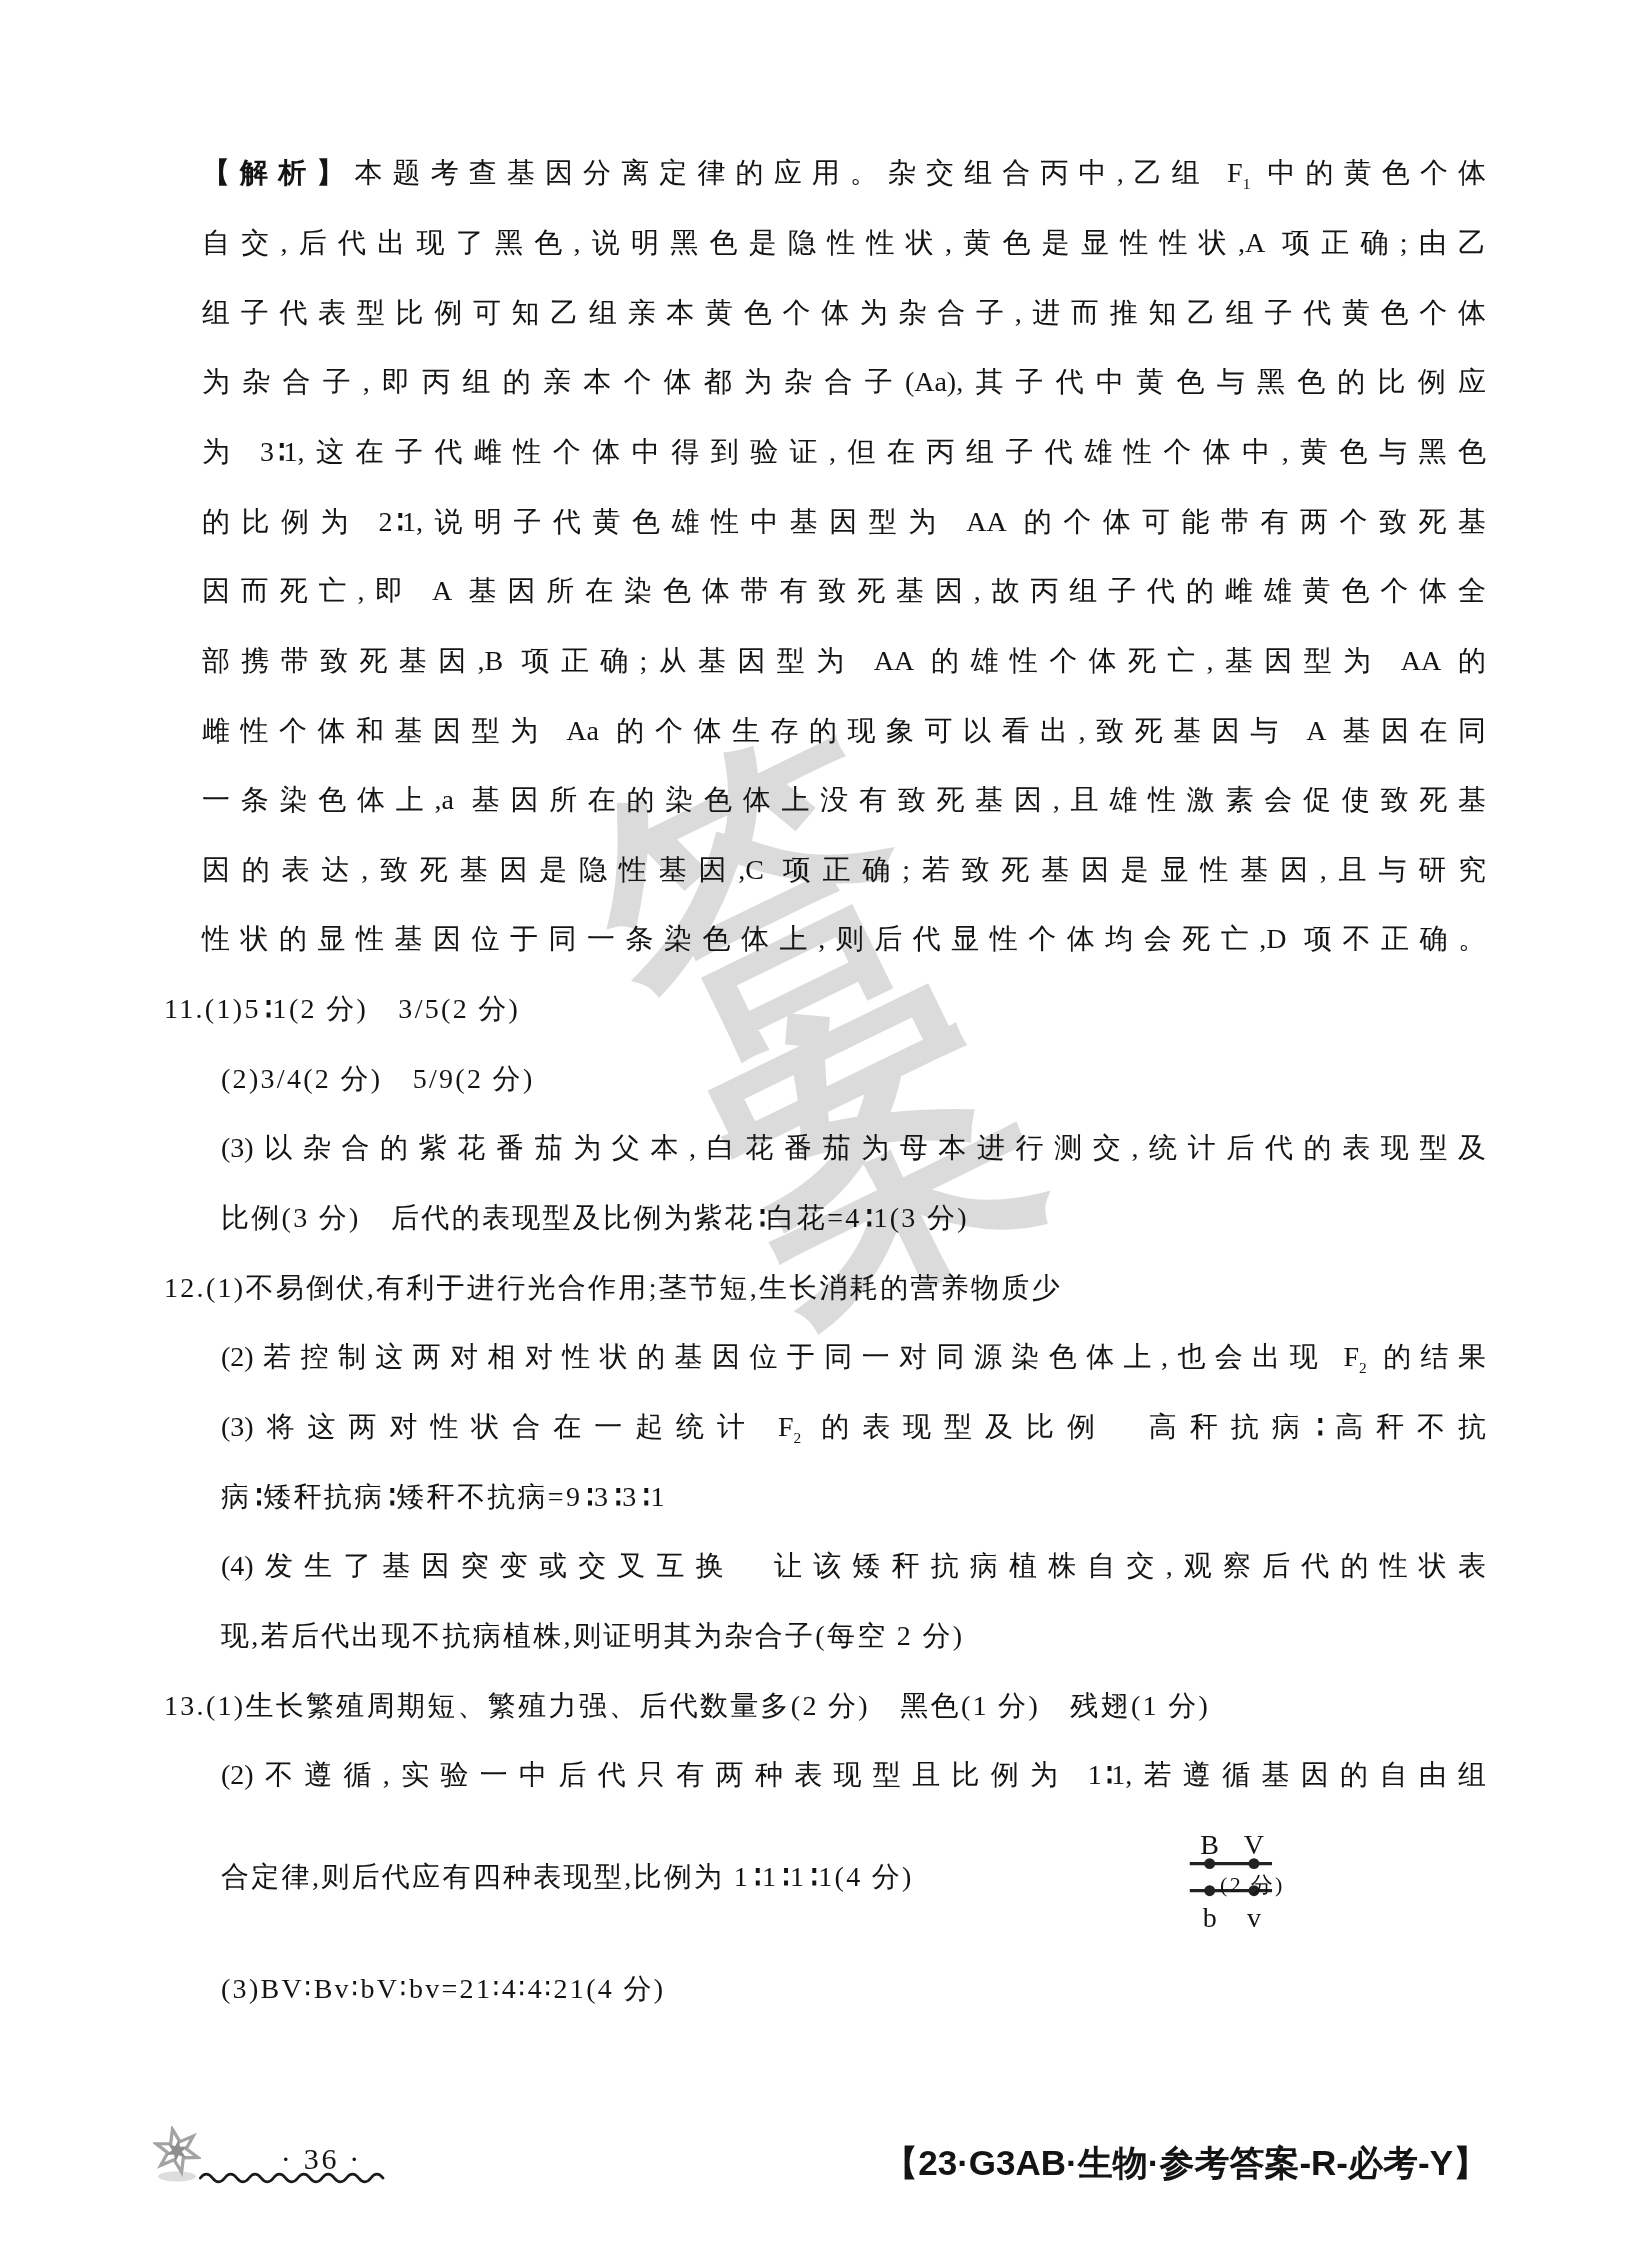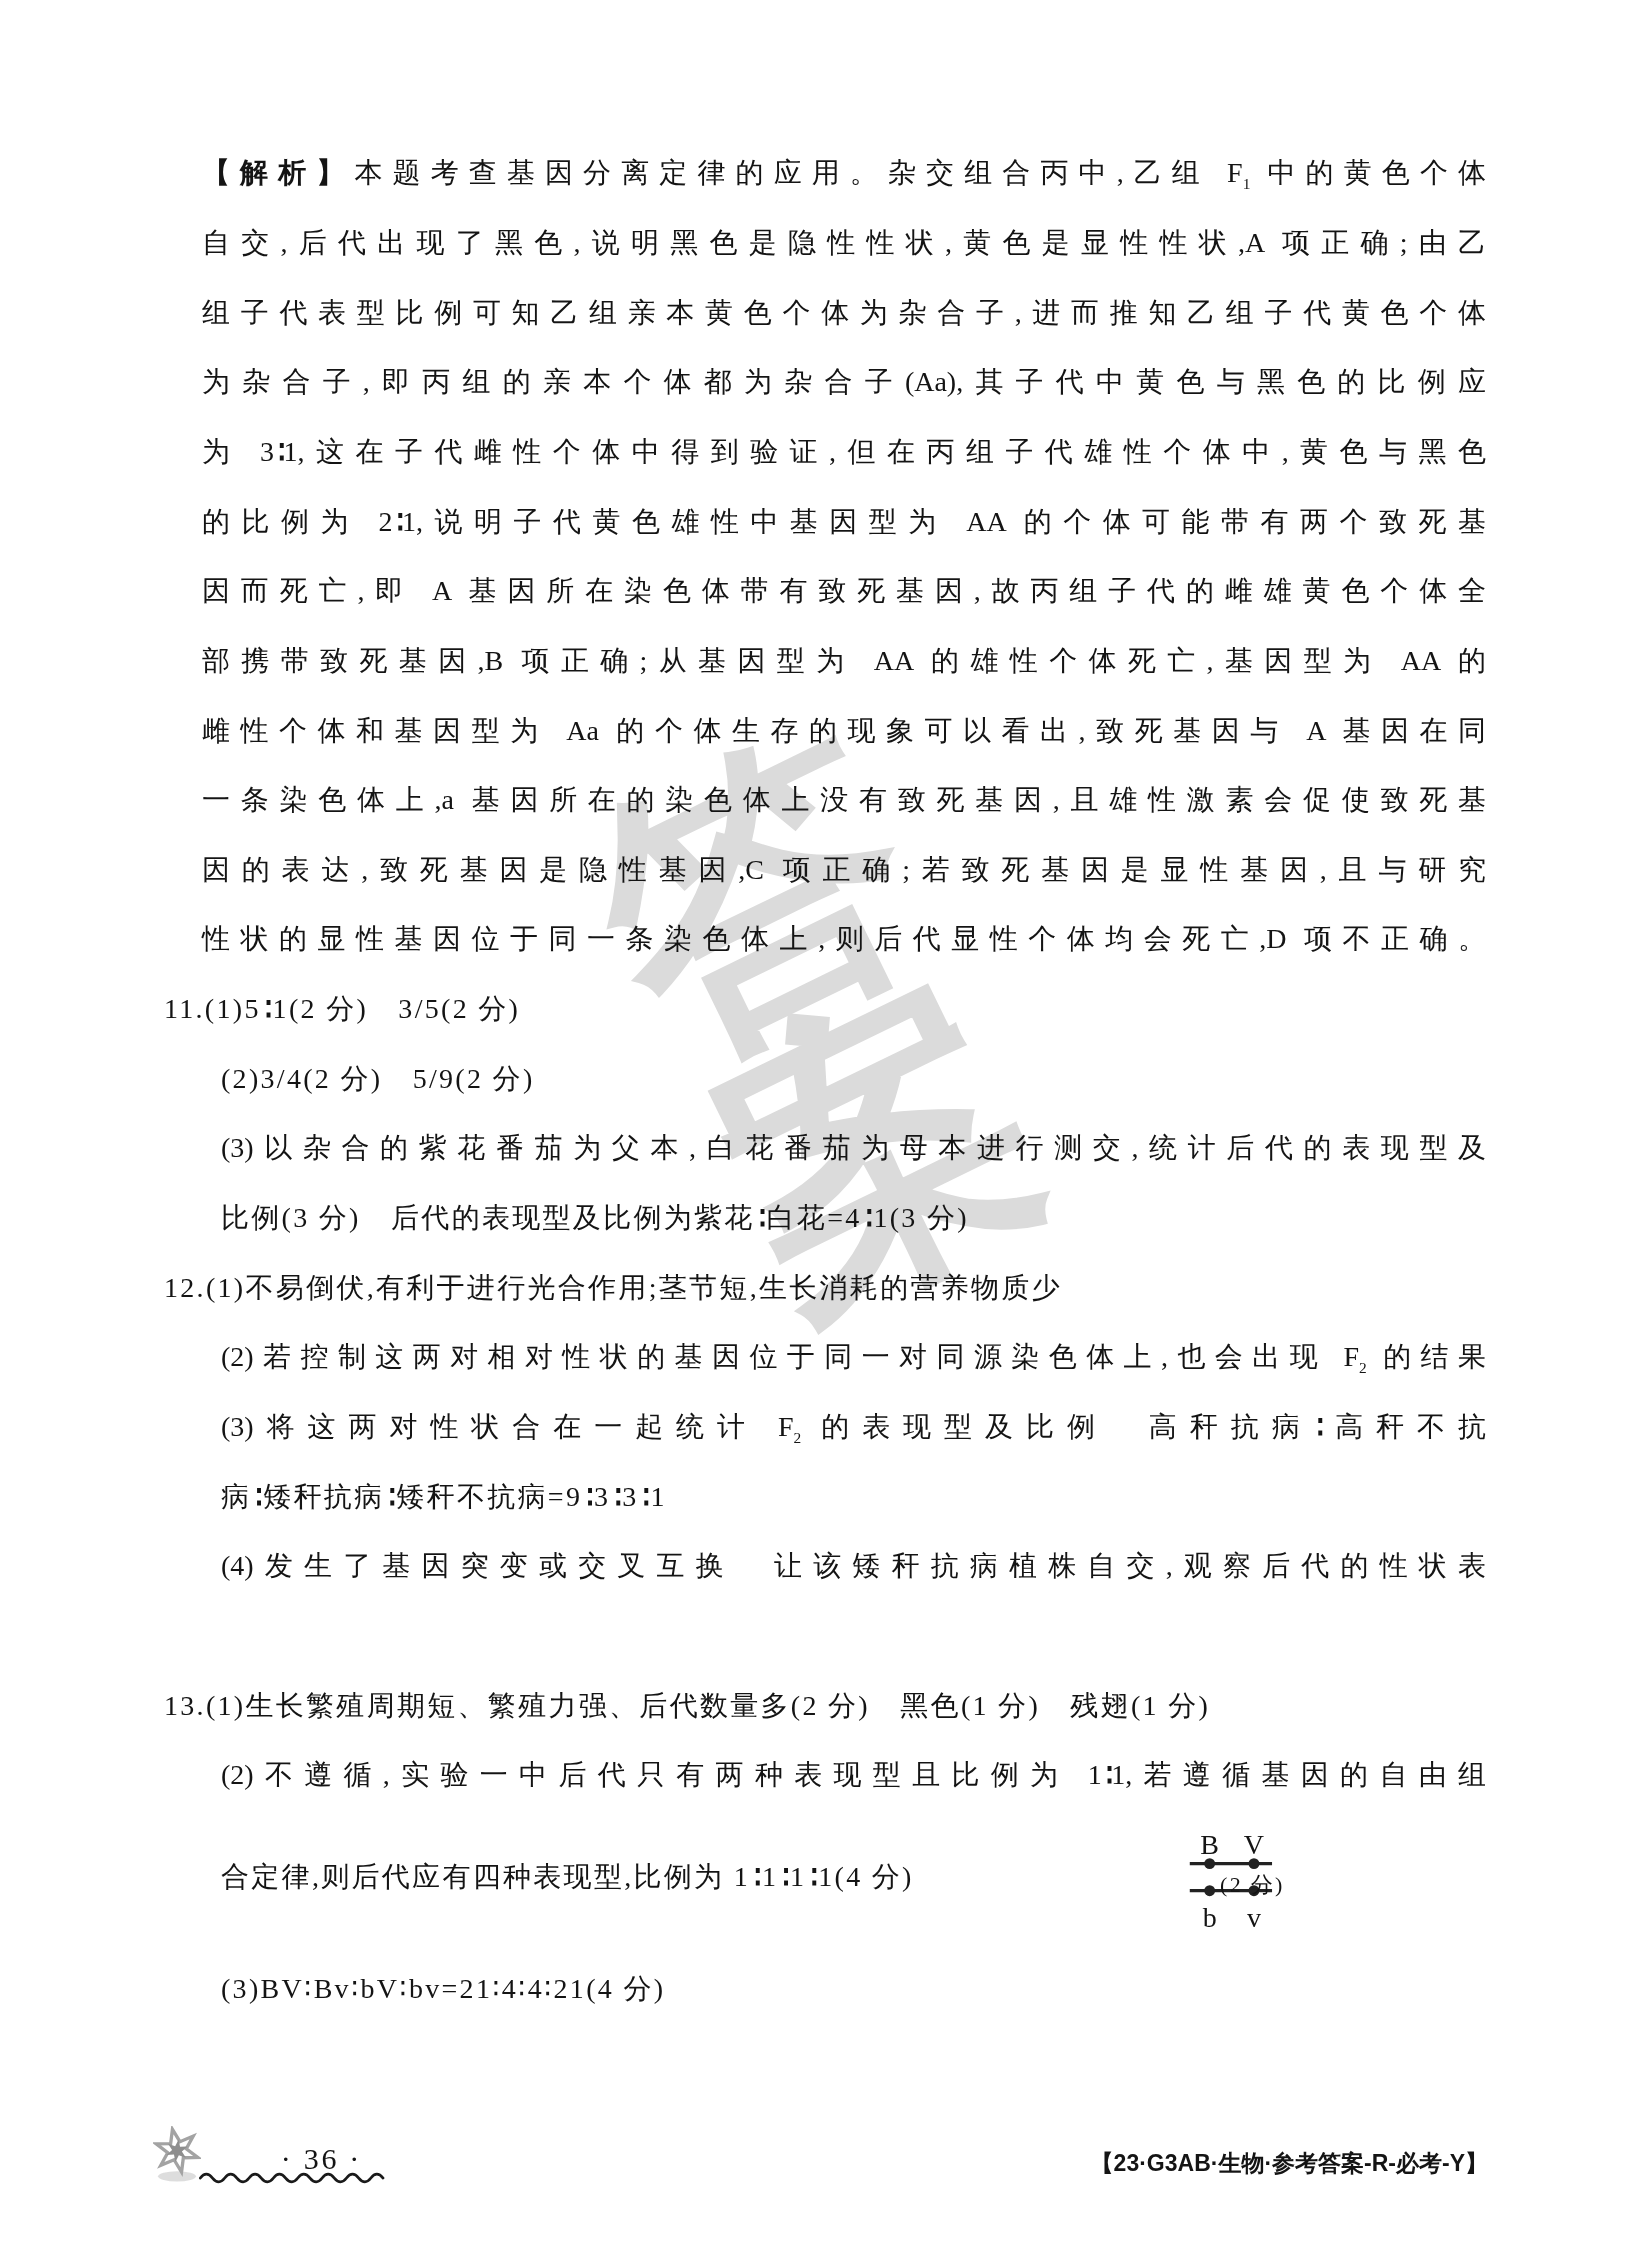--- a/index.html
+++ b/index.html
@@ -23,21 +23,21 @@
   }
   .line.j{white-space:normal;text-align:justify;text-align-last:justify;text-justify:inter-character;letter-spacing:0;}
   .para{left:202px;width:1284px;}
   .item{left:164px;width:1322px;}
   .sub{left:221px;width:1265px;}
   b.hdr{font-family:"Liberation Sans","DejaVu Sans",sans-serif;font-weight:700;}
   sub{font-size:55%;line-height:0;}
   .abs{position:absolute;z-index:2;}
   #diagram-score{left:1220px;top:1850px;height:70px;line-height:70px;font-size:22px;letter-spacing:2.3px;}
   #page-number{left:226px;top:2136px;width:136px;text-align:right;font-size:30px;line-height:45px;letter-spacing:2.7px;}
-  #edition{left:678px;top:2142px;width:810px;text-align:right;font-size:23px;line-height:42px;font-weight:700;
+  #edition{left:678px;top:2142px;width:810px;text-align:right;font-size:35px;line-height:42px;font-weight:700;
     font-family:"Liberation Sans","DejaVu Sans",sans-serif;}
   svg{position:absolute;z-index:2;}
   #linkage-svg{left:1176px;top:1822px;}
   #star-svg{left:153px;top:2126px;}
   #wave-svg{left:199px;top:2169px;}
   .svg-label{font-family:"Liberation Serif","DejaVu Serif",serif;}
 </style>
 </head>
 <body>
 
@@ -63,20 +63,21 @@
       <div class="line para j" style="top: 904px;">性状的显性基因位于同一条染色体上,则后代显性个体均会死亡,D 项不正确。</div>
       <div class="line item" style="top: 974px;">11.(1)5∶1(2 分)　3/5(2 分)</div>
       <div class="line sub" style="top: 1044px;">(2)3/4(2 分)　5/9(2 分)</div>
       <div class="line sub j" style="top: 1113px;">(3)以杂合的紫花番茄为父本,白花番茄为母本进行测交,统计后代的表现型及</div>
       <div class="line sub" style="top: 1183px;">比例(3 分)　后代的表现型及比例为紫花∶白花=4∶1(3 分)</div>
       <div class="line item" style="top: 1253px;">12.(1)不易倒伏,有利于进行光合作用;茎节短,生长消耗的营养物质少</div>
       <div class="line sub j" style="top: 1322px;">(2)若控制这两对相对性状的基因位于同一对同源染色体上,也会出现 F<sub>2</sub> 的结果</div>
       <div class="line sub j" style="top: 1392px;">(3)将这两对性状合在一起统计 F<sub>2</sub> 的表现型及比例　高秆抗病∶高秆不抗</div>
       <div class="line sub" style="top: 1462px;">病∶矮秆抗病∶矮秆不抗病=9∶3∶3∶1</div>
       <div class="line sub j" style="top: 1531px;">(4)发生了基因突变或交叉互换　让该矮秆抗病植株自交,观察后代的性状表</div>
+      <div class="line sub" style="top: 1601px;">现,若后代出现不抗病植株,则证明其为杂合子(每空 2 分)</div>
       <div class="line item" style="top: 1671px;">13.(1)生长繁殖周期短、繁殖力强、后代数量多(2 分)　黑色(1 分)　残翅(1 分)</div>
       <div class="line sub j" style="top: 1740px;">(2)不遵循,实验一中后代只有两种表现型且比例为 1∶1,若遵循基因的自由组</div>
       <div class="line sub" style="top: 1842px;">合定律,则后代应有四种表现型,比例为 1∶1∶1∶1(4 分)</div>
       <div class="line sub" style="top: 1954px;">(3)BV∶Bv∶bV∶bv=21∶4∶4∶21(4 分)</div>
     </div>
 
   <svg id="linkage-svg" width="127" height="113" viewBox="0 0 280 250">
     <text class="svg-label" x="74" y="70" font-size="62" text-anchor="middle" fill="#141414">B</text>
     <text class="svg-label" x="172" y="70" font-size="62" text-anchor="middle" fill="#141414">V</text>
     <line x1="30" y1="92" x2="212" y2="92" stroke="#222222" stroke-width="7"></line>

